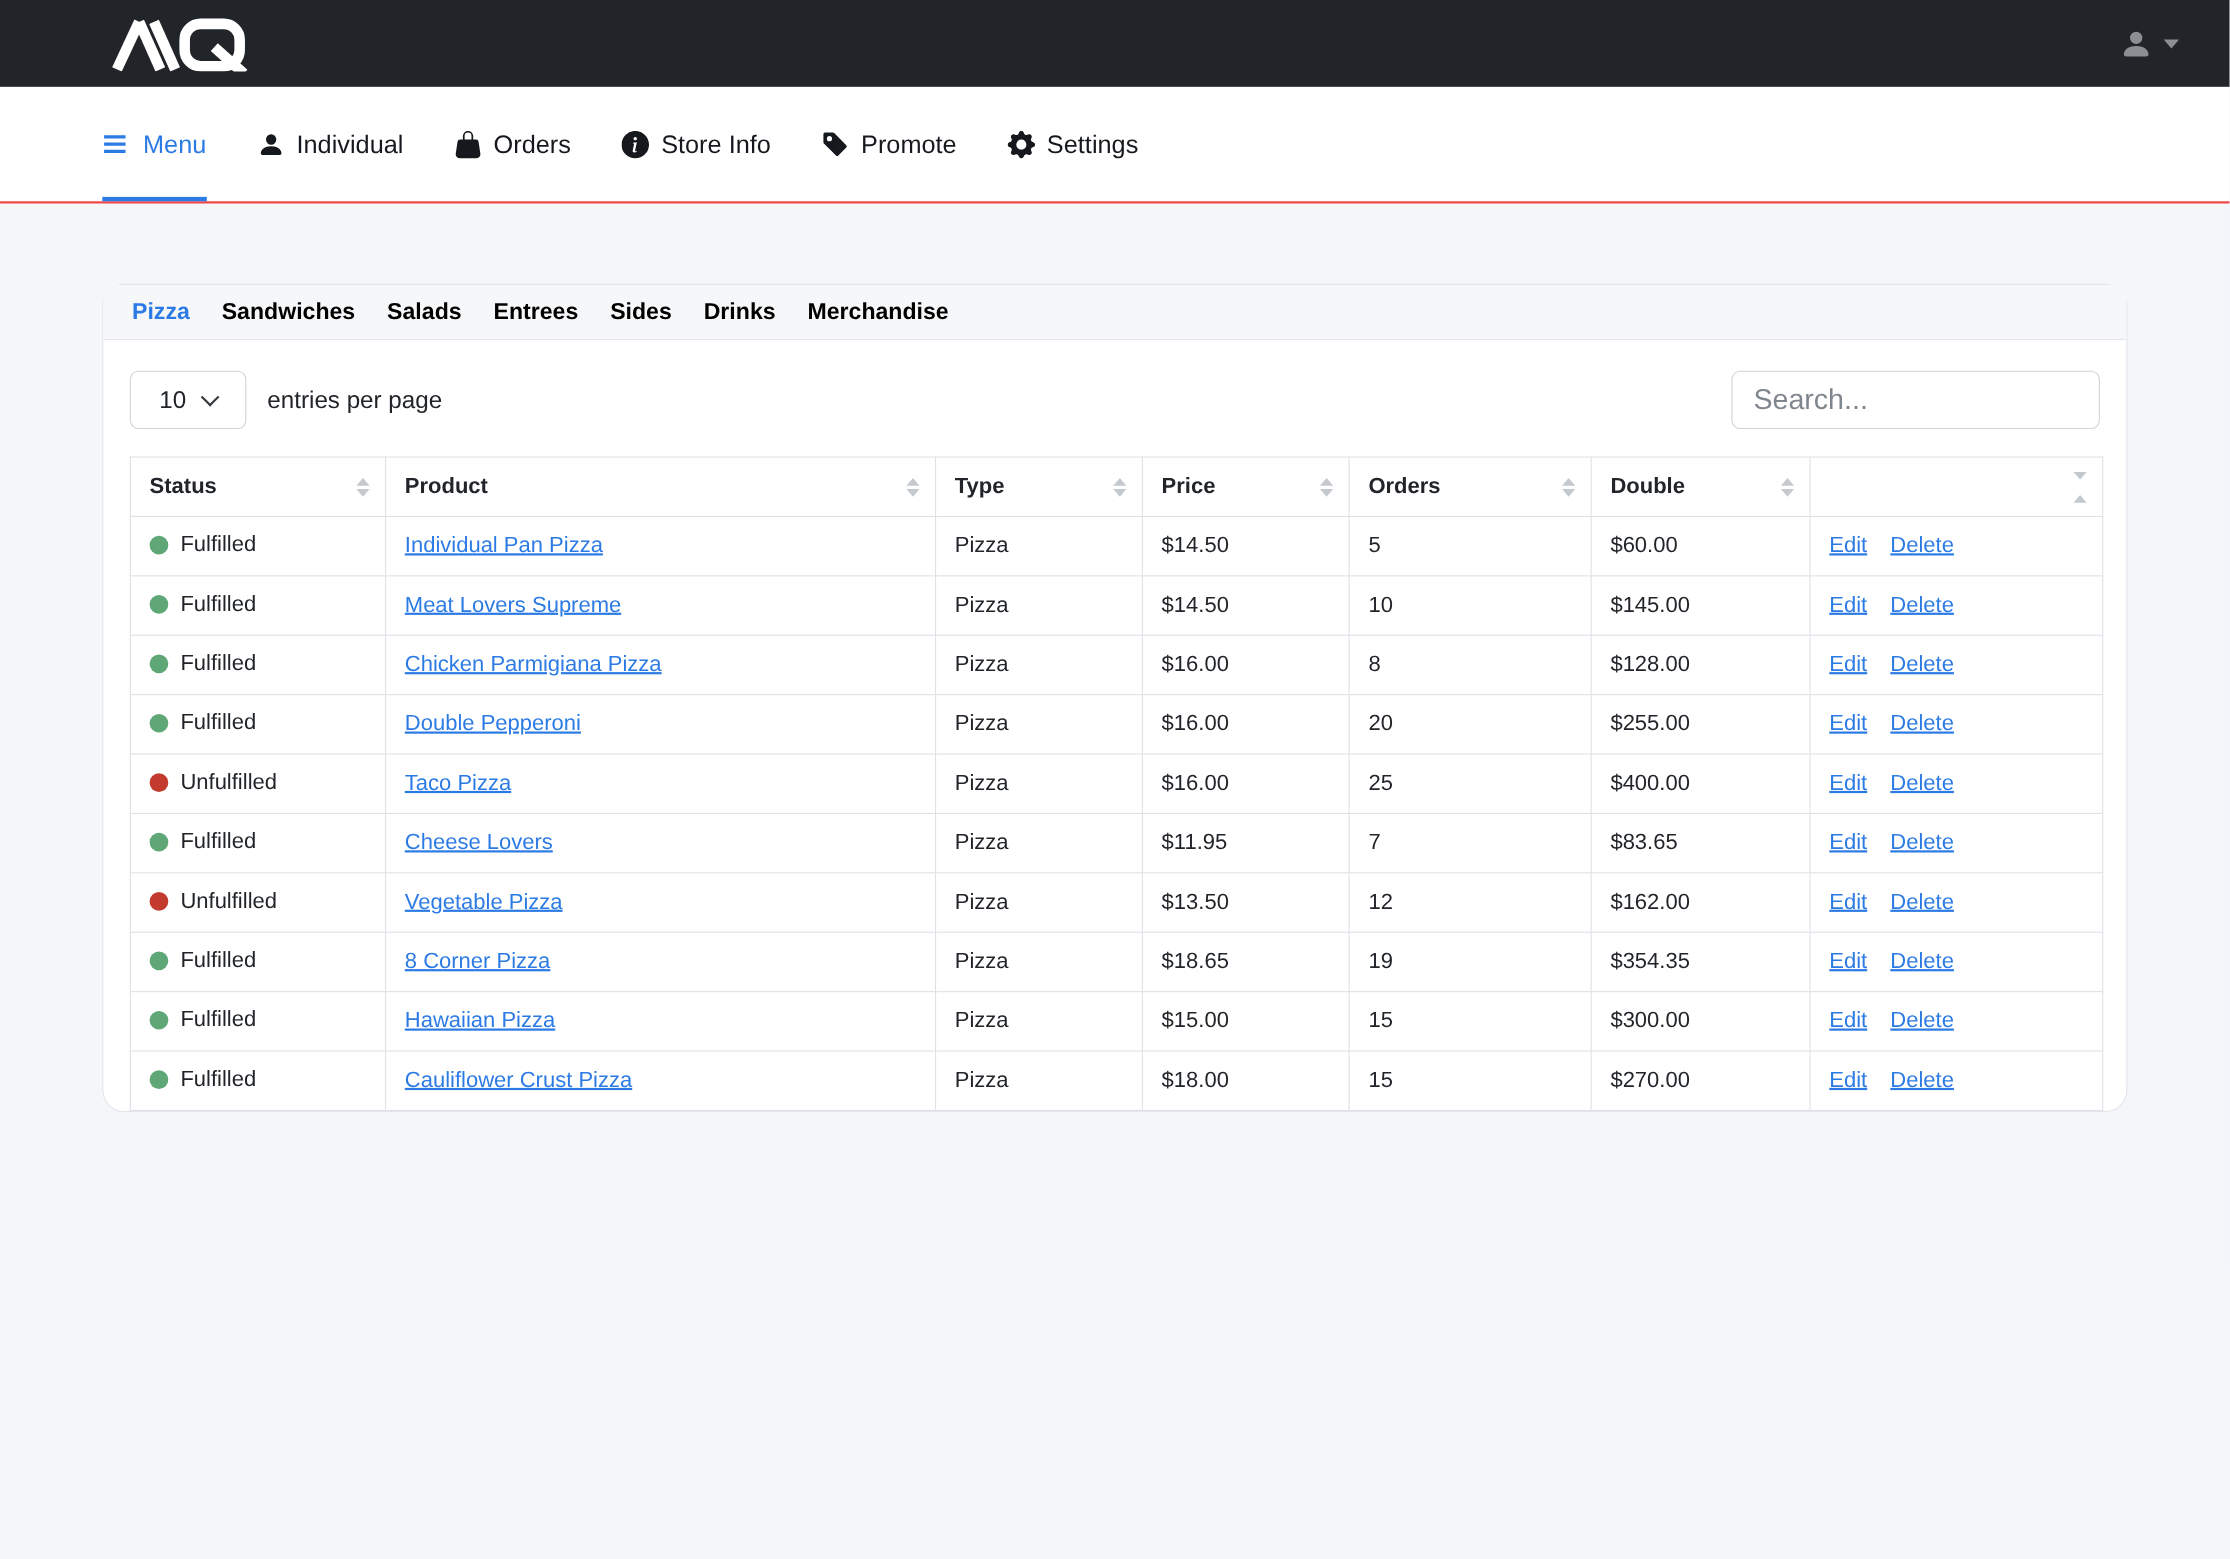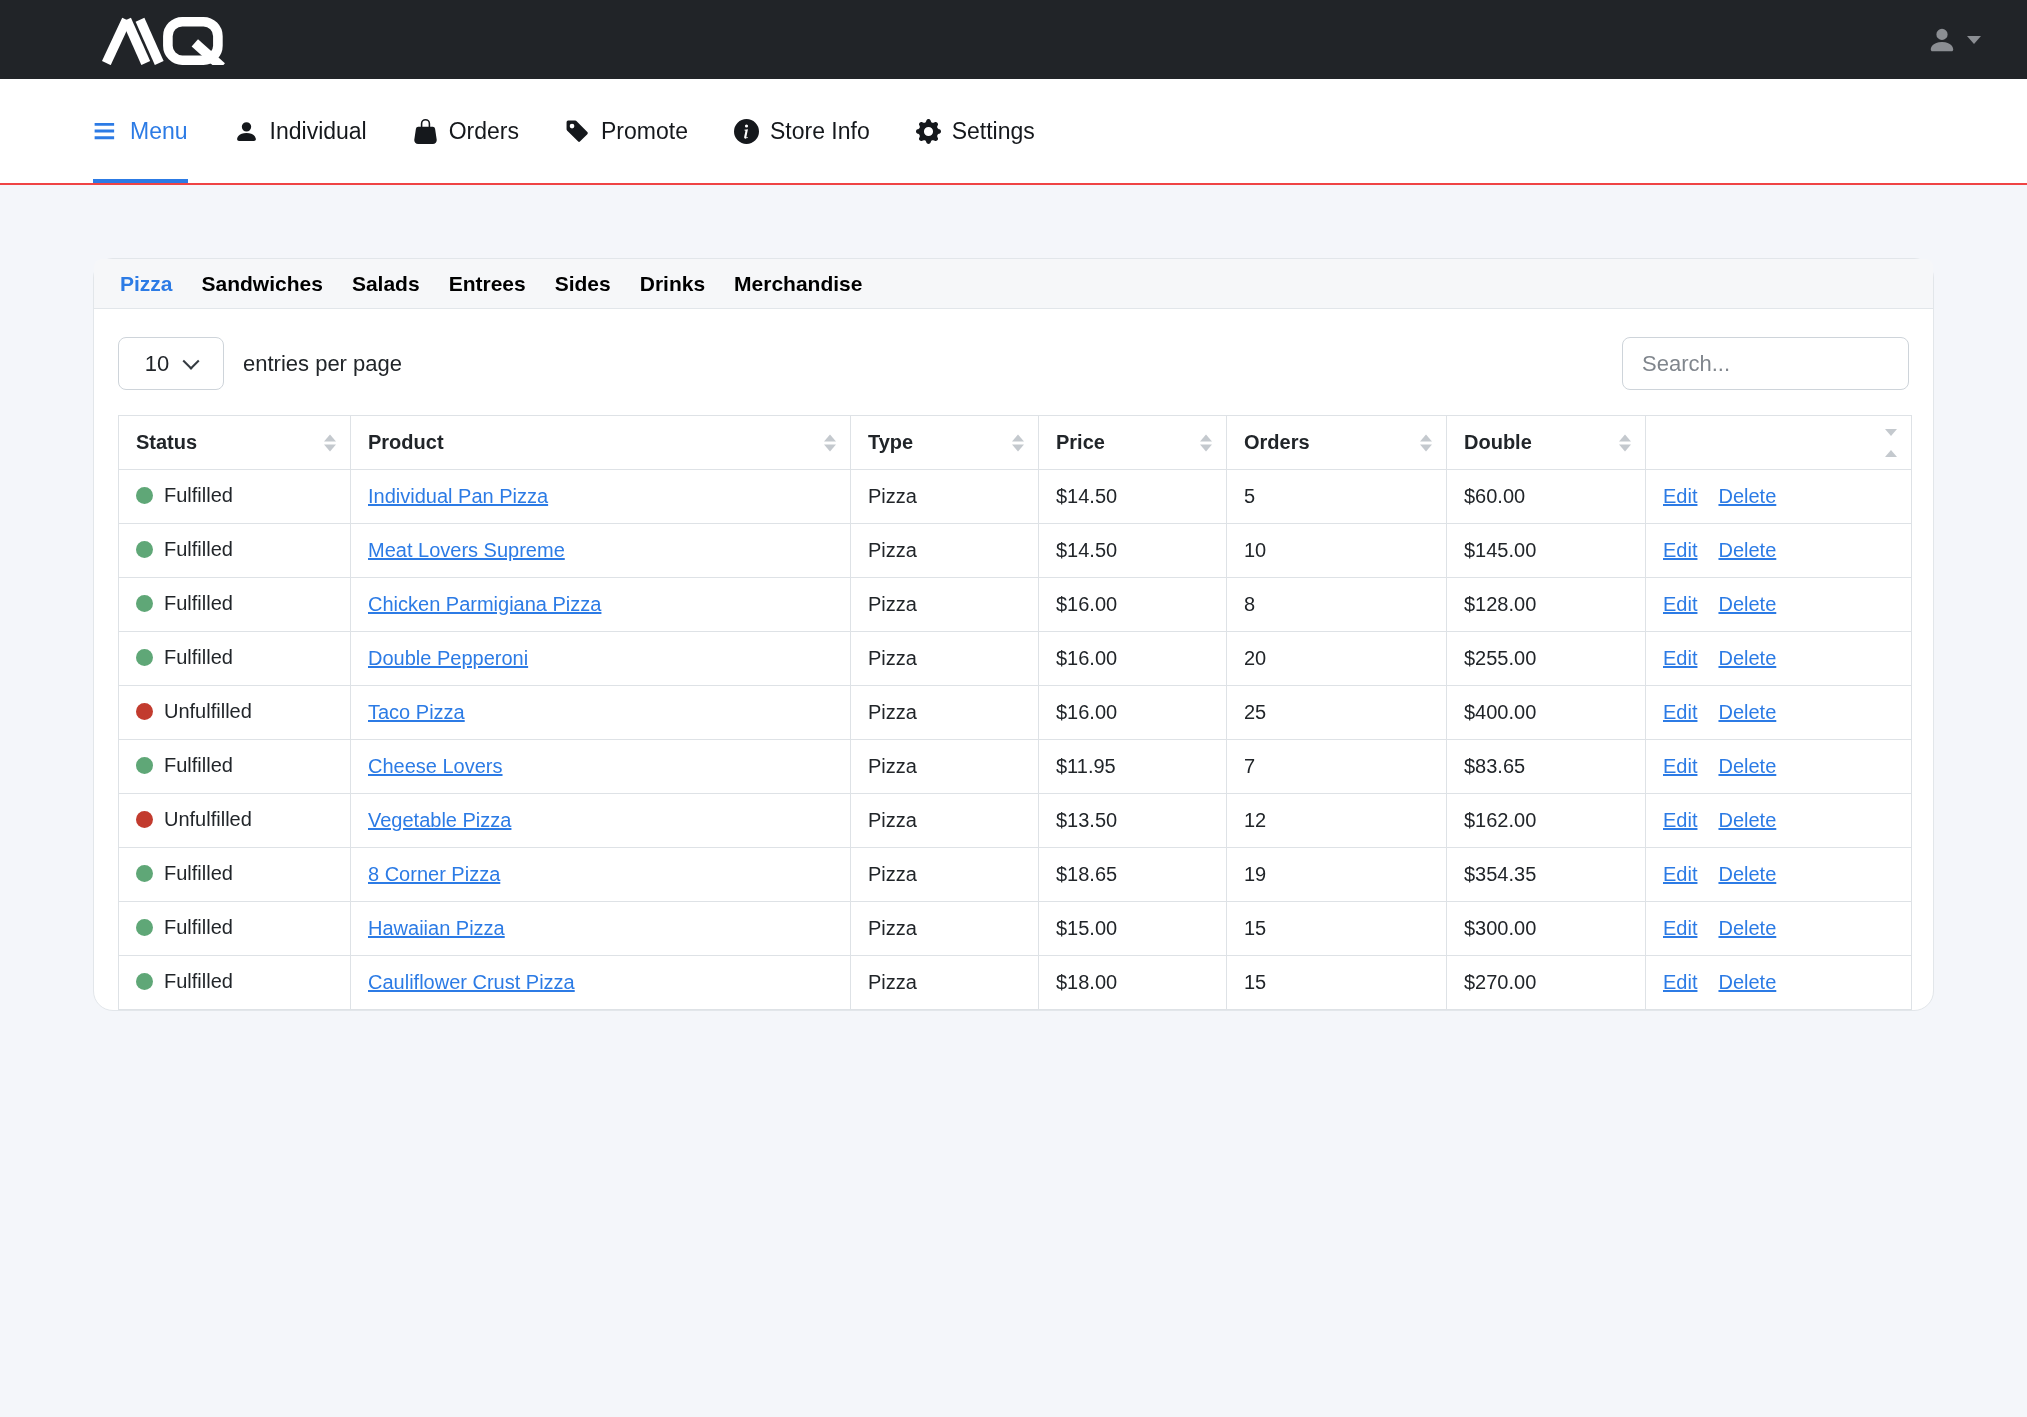--- a/index.html
+++ b/index.html
@@ -59,22 +59,22 @@
     width: 106px; height: 53px; border: 1px solid #ced4da; border-radius: 8px;
     display: flex; align-items: center; justify-content: center; gap: 16px;
     font-size: 22px; color: #212529; cursor: pointer; background: #fff;
   }
   .chev {
     width: 12px; height: 12px; border-right: 2.5px solid #343a40; border-bottom: 2.5px solid #343a40;
     transform: rotate(45deg) translate(-2px,-2px);
   }
   .entries-label { margin-left: 19px; font-size: 22px; color: #212529; }
   .search-input {
-    margin-left: auto; width: 287px; height: 53px; border: 1px solid #ced4da;
-    border-radius: 8px; font-size: 22px; padding: 0 19px; color: #495057;
+    margin-left: auto; width: 335px; height: 53px; border: 1px solid #ced4da;
+    border-radius: 8px; font-size: 26px; padding: 0 19px; color: #495057;
     font-family: inherit; outline: none; background: #fff;
   }
   .search-input::placeholder { color: #80868d; }
   
   table { border-collapse: collapse; width: 100%; margin-top: 25px; table-layout: fixed; }
   th, td { border: 1px solid #dee2e6; height: 54px; padding: 0 17px; text-align: left; }
   th { font-size: 20px; font-weight: 700; position: relative; padding-right: 44px; cursor: pointer; }
   td { font-size: 20px; color: #212529; }
   .sort {
     position: absolute; right: 14px; top: 50%; transform: translateY(-50%);
@@ -157,32 +157,32 @@
       <span class="icon">
         <svg width="25" height="25" viewBox="0 0 16 16" fill="#15181c">
           <path d="M8 1a2 2 0 0 1 2 2v2H6V3a2 2 0 0 1 2-2zm3 4V3a3 3 0 1 0-6 0v2H3.36a1.5 1.5 0 0 0-1.483 1.277L.85 13.13A2.5 2.5 0 0 0 3.322 16h9.355a2.5 2.5 0 0 0 2.473-2.87l-1.028-6.853A1.5 1.5 0 0 0 12.64 5H11z"></path>
         </svg>
       </span>
       <span>Orders</span>
     </a>
     <a class="nav-item">
       <span class="icon">
         <svg width="25" height="25" viewBox="0 0 16 16" fill="#15181c">
+          <path d="M8 16A8 8 0 1 0 8 0a8 8 0 0 0 0 16zm.93-9.412-1 4.705c-.07.34.029.533.304.533.194 0 .487-.07.686-.246l-.088.416c-.287.346-.92.598-1.465.598-.703 0-1.002-.422-.808-1.319l.738-3.468c.064-.293.006-.399-.287-.47l-.451-.081.082-.381 2.29-.287zM8 5.5a1 1 0 1 1 0-2 1 1 0 0 1 0 2z"></path>
+        </svg>
+      </span>
+      <span>Store Info</span>
+    </a>
+    <a class="nav-item">
+      <span class="icon">
+        <svg width="25" height="25" viewBox="0 0 16 16" fill="#15181c">
           <path d="M2 1a1 1 0 0 0-1 1v4.586a1 1 0 0 0 .293.707l7 7a1 1 0 0 0 1.414 0l4.586-4.586a1 1 0 0 0 0-1.414l-7-7A1 1 0 0 0 6.586 1H2zm4 3.5a1.5 1.5 0 1 1-3 0 1.5 1.5 0 0 1 3 0z"></path>
         </svg>
       </span>
       <span>Promote</span>
-    </a>
-    <a class="nav-item">
-      <span class="icon">
-        <svg width="25" height="25" viewBox="0 0 16 16" fill="#15181c">
-          <path d="M8 16A8 8 0 1 0 8 0a8 8 0 0 0 0 16zm.93-9.412-1 4.705c-.07.34.029.533.304.533.194 0 .487-.07.686-.246l-.088.416c-.287.346-.92.598-1.465.598-.703 0-1.002-.422-.808-1.319l.738-3.468c.064-.293.006-.399-.287-.47l-.451-.081.082-.381 2.29-.287zM8 5.5a1 1 0 1 1 0-2 1 1 0 0 1 0 2z"></path>
-        </svg>
-      </span>
-      <span>Store Info</span>
     </a>
     <a class="nav-item">
       <span class="icon">
         <svg width="25" height="25" viewBox="0 0 16 16" fill="#15181c">
           <path d="M9.405 1.05c-.413-1.4-2.397-1.4-2.81 0l-.1.34a1.464 1.464 0 0 1-2.105.872l-.31-.17c-1.283-.698-2.686.705-1.987 1.987l.169.311c.446.82.023 1.841-.872 2.105l-.34.1c-1.4.413-1.4 2.397 0 2.81l.34.1a1.464 1.464 0 0 1 .872 2.105l-.17.31c-.698 1.283.705 2.686 1.987 1.987l.311-.169a1.464 1.464 0 0 1 2.105.872l.1.34c.413 1.4 2.397 1.4 2.81 0l.1-.34a1.464 1.464 0 0 1 2.105-.872l.31.17c1.283.698 2.686-.705 1.987-1.987l-.169-.311a1.464 1.464 0 0 1 .872-2.105l.34-.1c1.4-.413 1.4-2.397 0-2.81l-.34-.1a1.464 1.464 0 0 1-.872-2.105l.17-.31c.698-1.283-.705-2.686-1.987-1.987l-.311.169a1.464 1.464 0 0 1-2.105-.872l-.1-.34zM8 10.93a2.929 2.929 0 1 1 0-5.86 2.929 2.929 0 0 1 0 5.858z"></path>
         </svg>
       </span>
       <span>Settings</span>
     </a>
   </nav>

